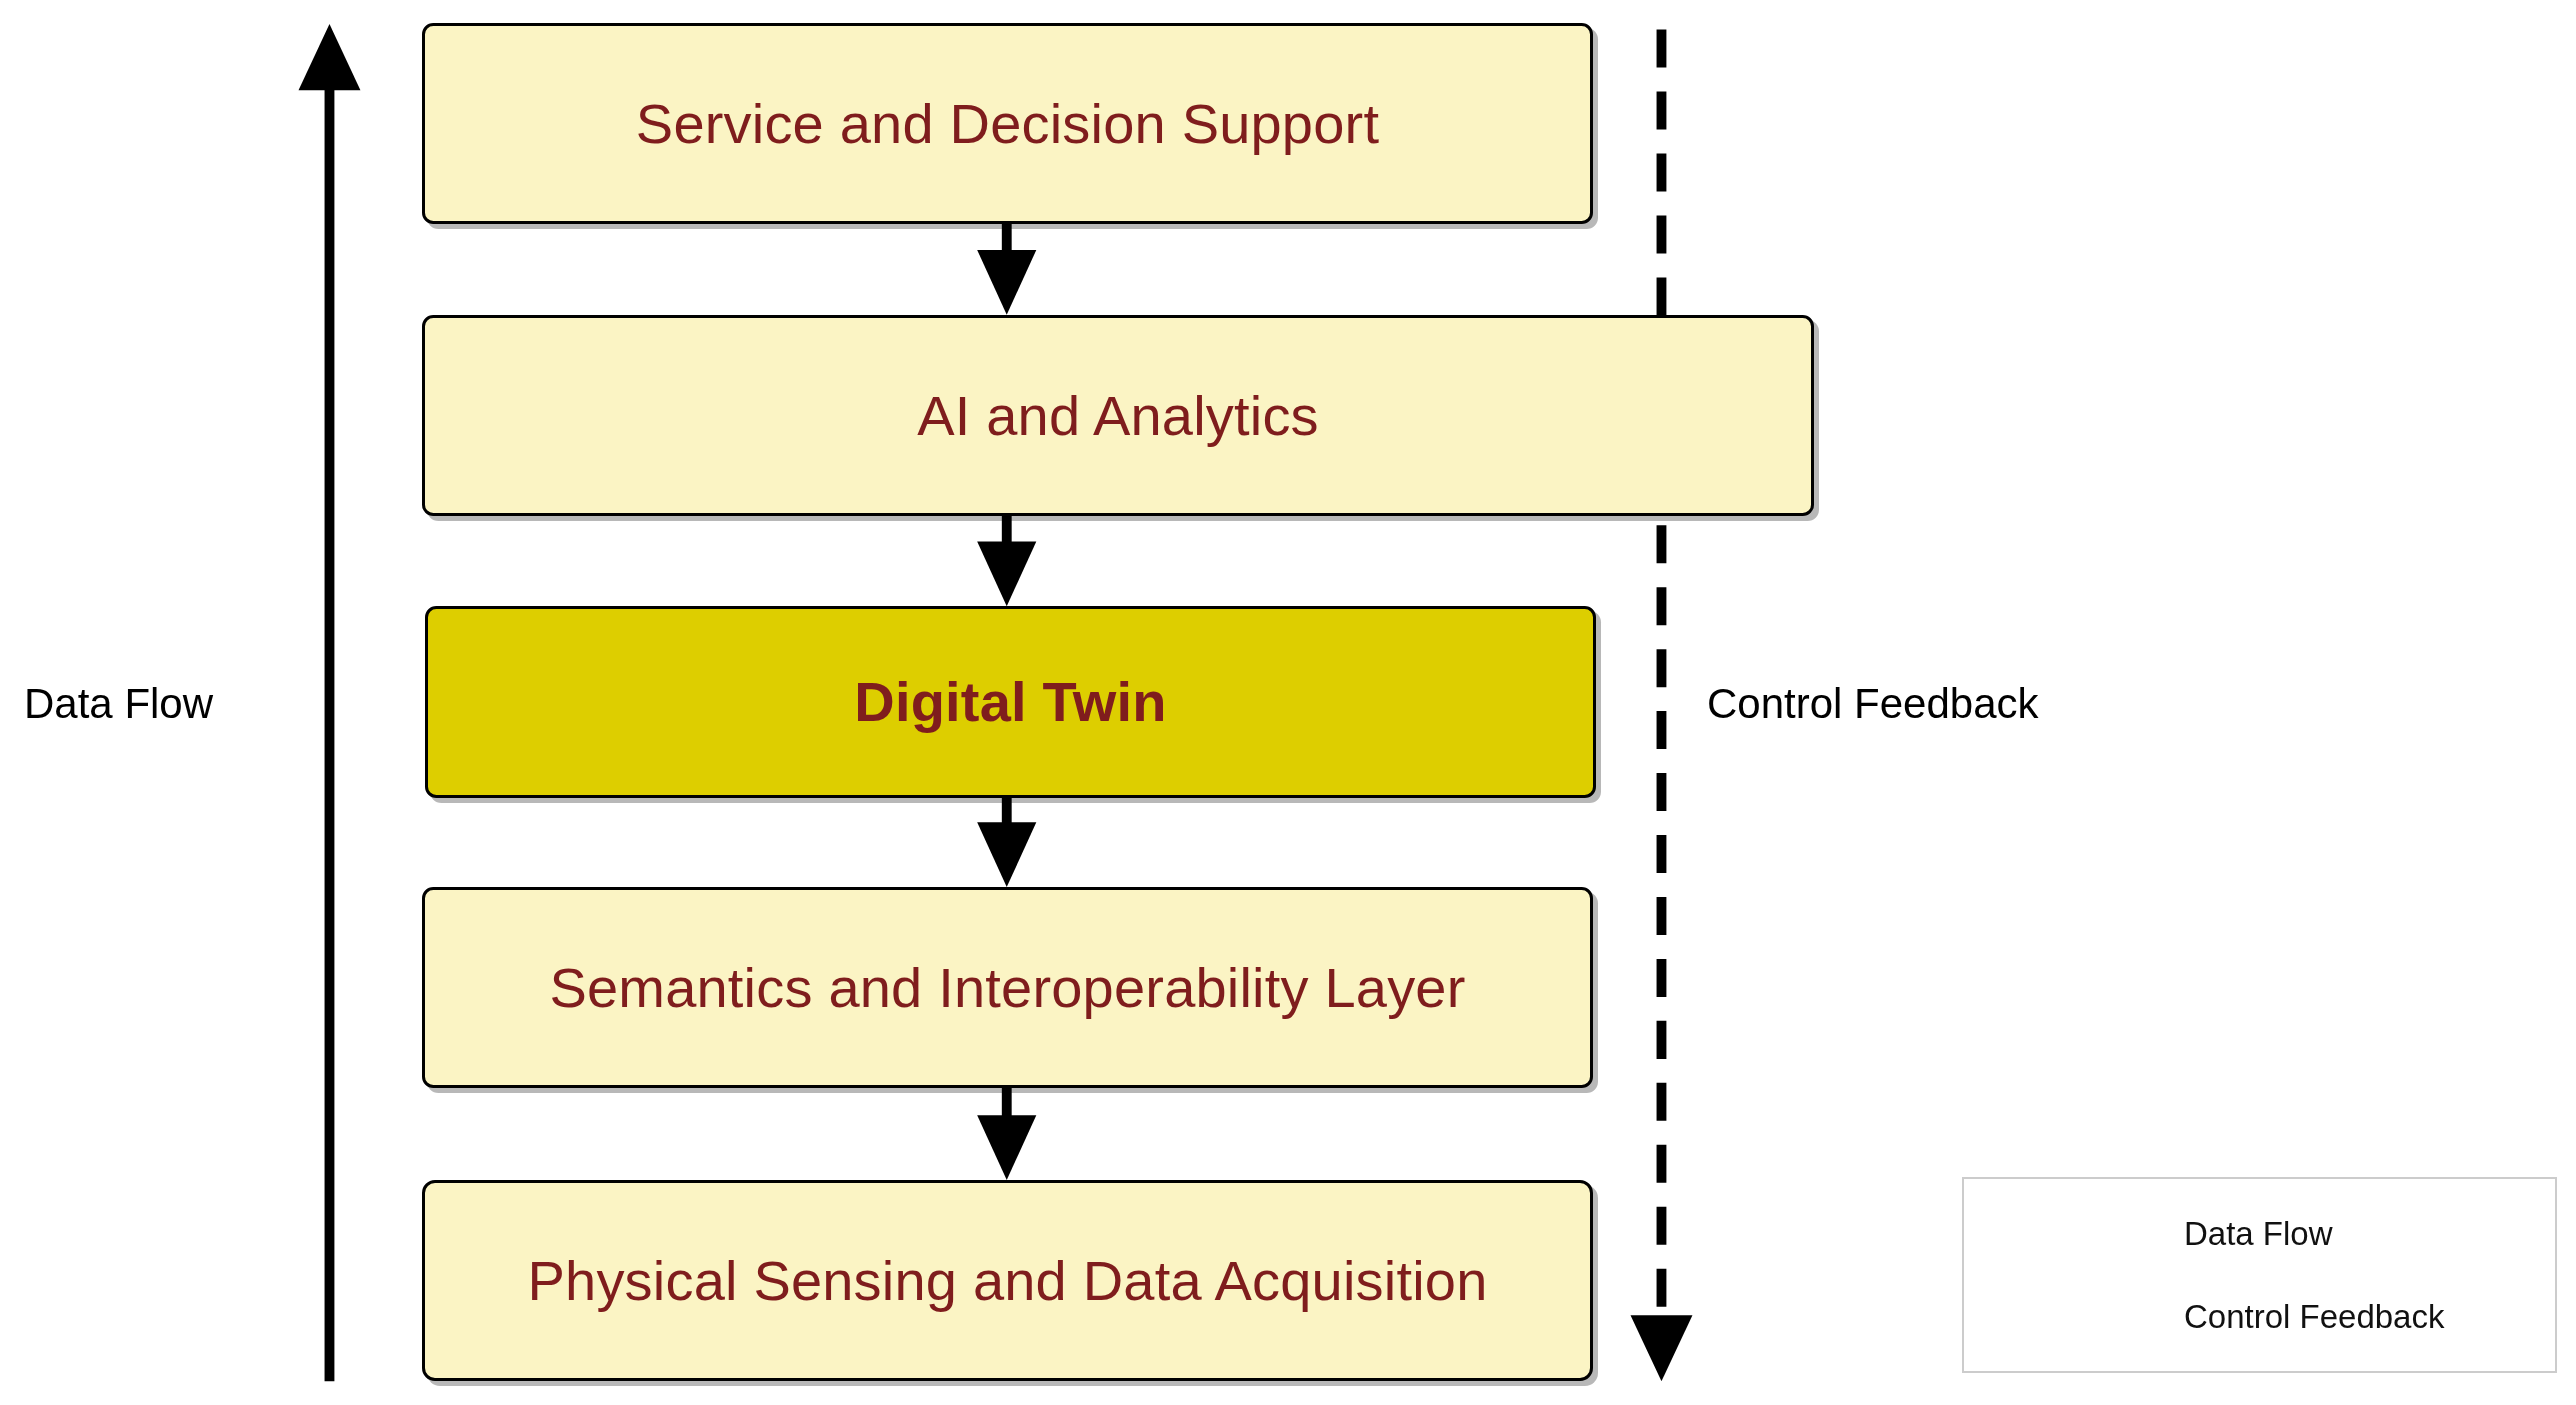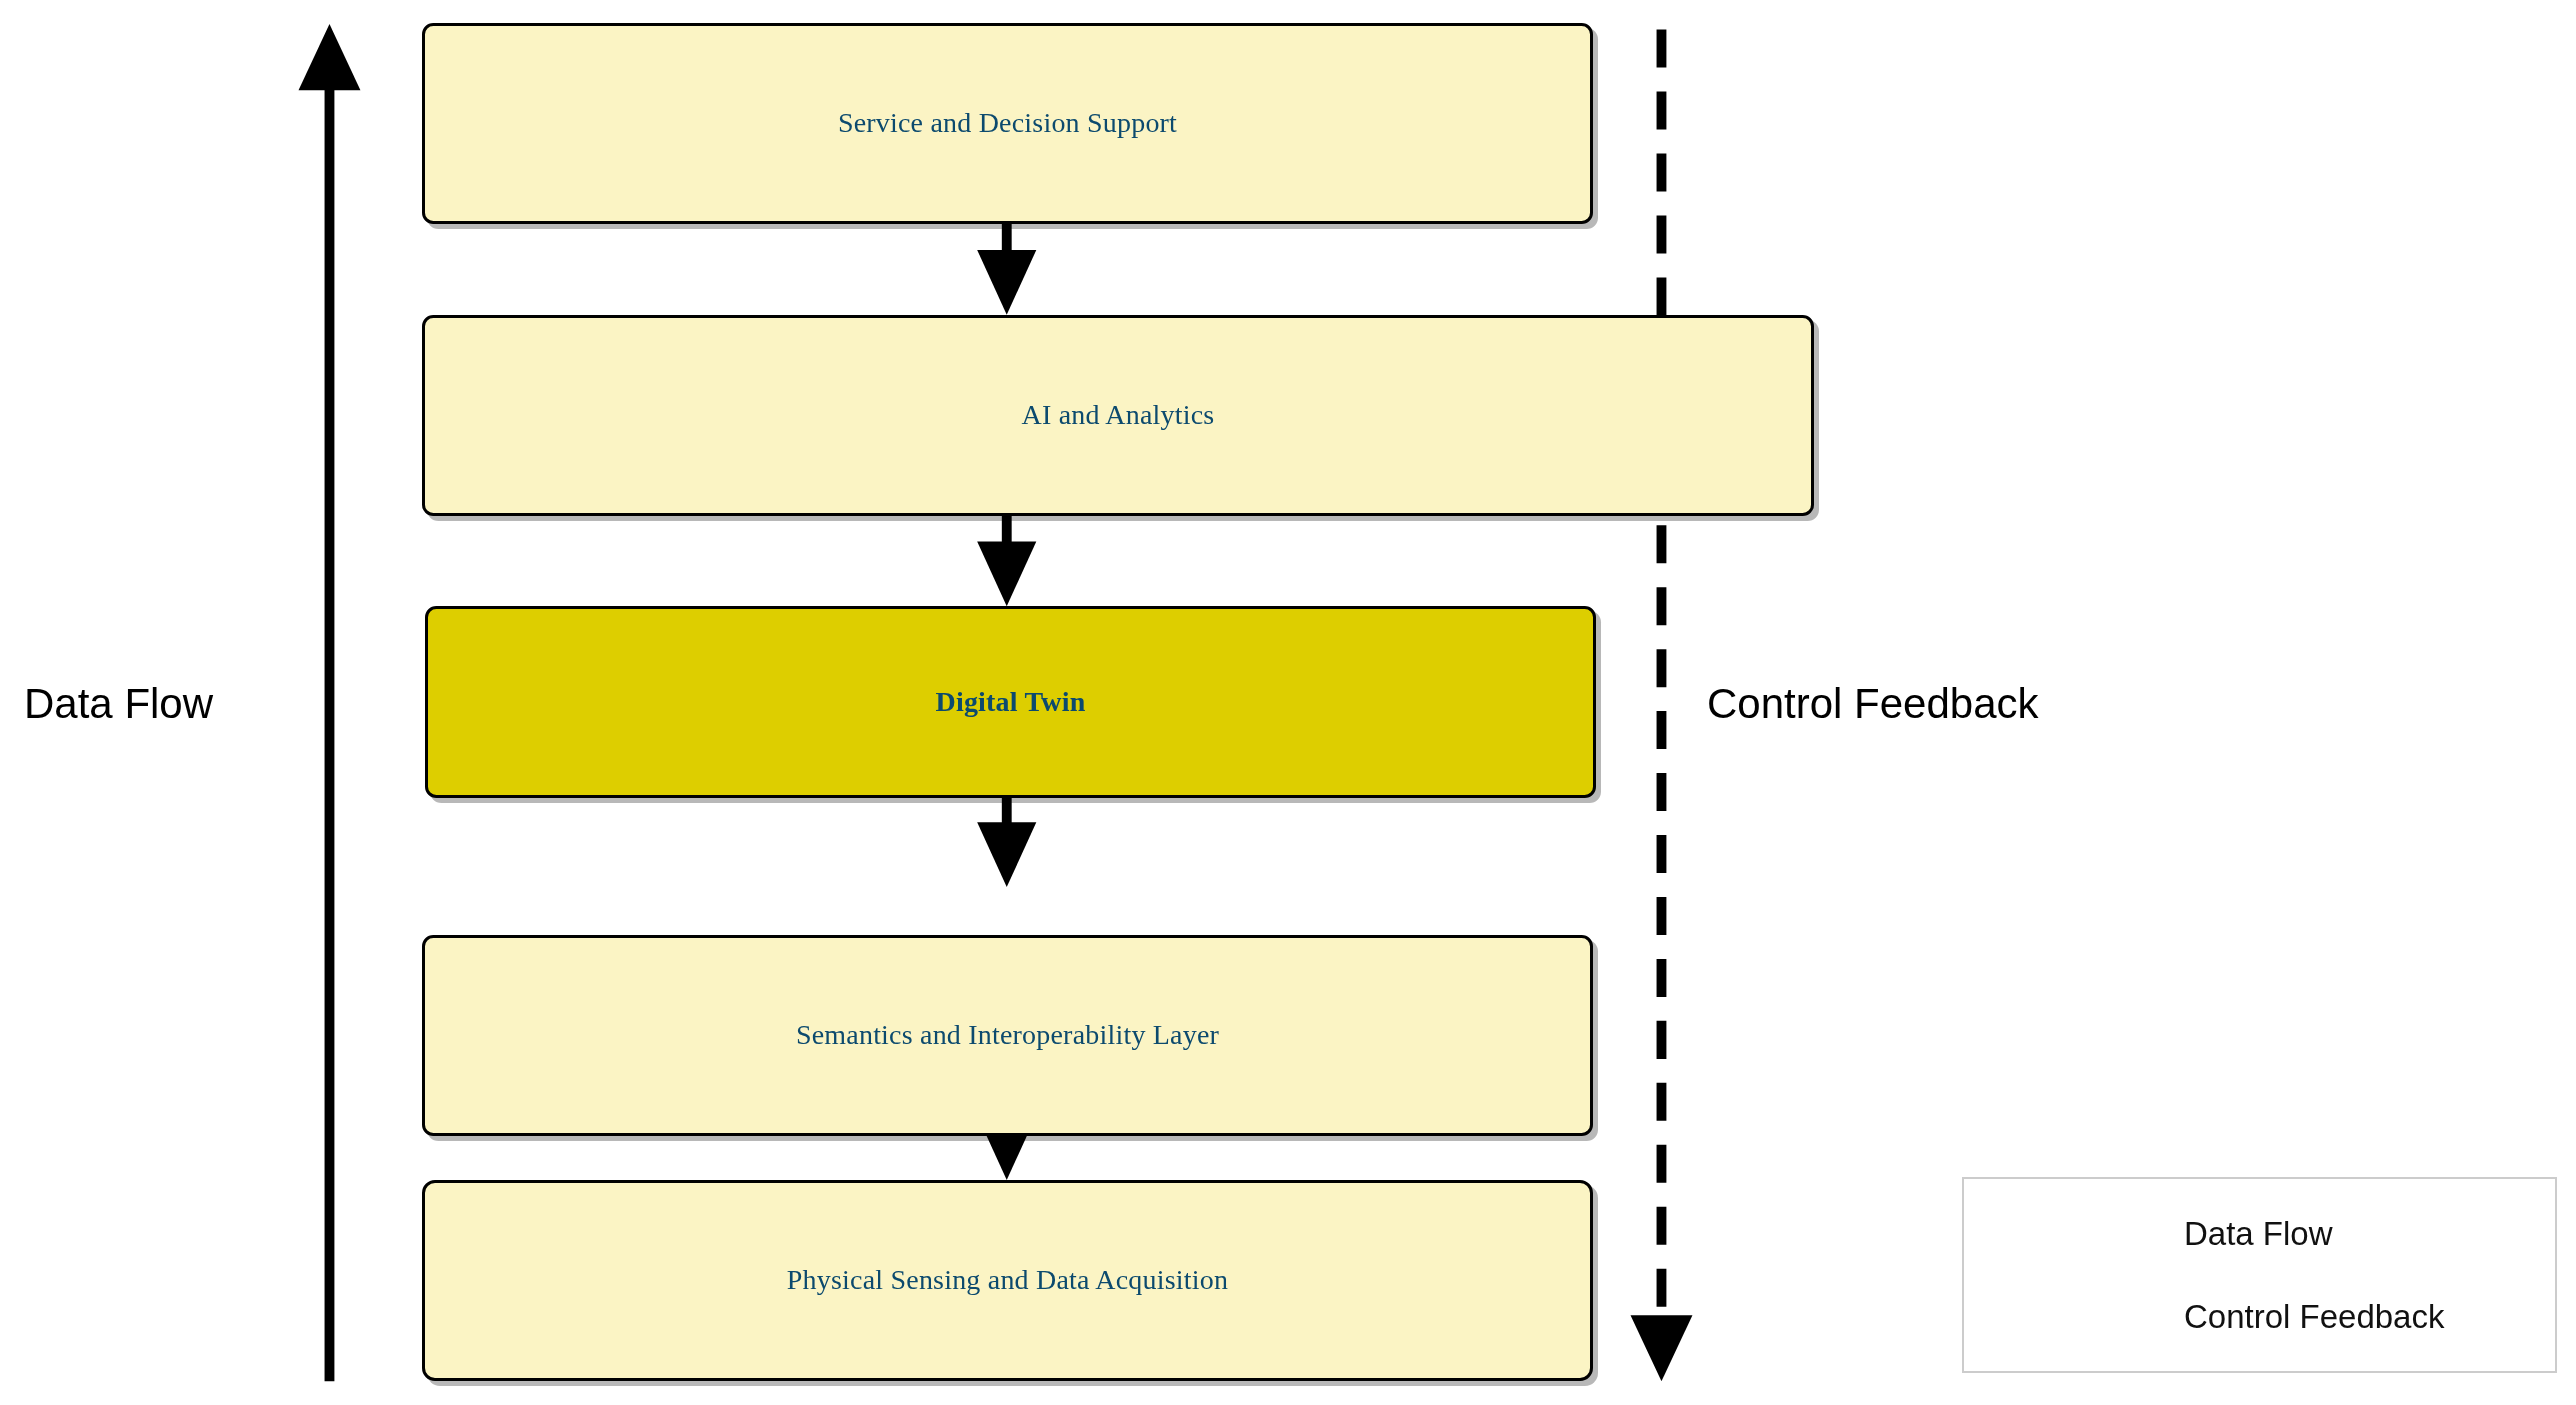--- a/index.html
+++ b/index.html
@@ -29,27 +29,26 @@
     box-sizing: border-box;
     border: 3.5px solid #000000;
     border-radius: 11.3px;
     background: #FBF4C4;
     display: flex;
     align-items: center;
     justify-content: center;
     box-shadow: 5px 5px 0 rgba(0,0,0,0.28);
   }
   .layer-box .layer-label {
-    font-size: 28px;
-    color: #0c4a6e;
+    font-size: 56px;
+    color: #7f1d1d;
     letter-spacing: 0.2px;
     line-height: 1.1;
     text-align: center;
     white-space: nowrap;
-    font-family: Liberation Serif, serif;
   }
   .layer-box.highlight {
     background: #DDCE00;
   }
   .layer-box.highlight .layer-label {
     font-weight: bold;
     text-align: center;
   }
   .side-label {
     position: absolute;
@@ -126,21 +125,21 @@
   </div>
 
   <div class="layer-box" style="left:422px; top:315px; width:1392px; height:201px;">
     <span class="layer-label">AI and Analytics</span>
   </div>
 
   <div class="layer-box highlight" style="left:425px; top:606px; width:1171px; height:192px;">
     <span class="layer-label">Digital Twin</span>
   </div>
 
-  <div class="layer-box" style="left:422px; top:887px; width:1171px; height:201px;margin-top:48px;">
+  <div class="layer-box" style="left:422px; top:887px; width:1171px; height:201px;">
     <span class="layer-label">Semantics and Interoperability Layer</span>
   </div>
 
   <div class="layer-box" style="left:422px; top:1180px; width:1171px; height:201px;border-radius:13px;">
     <span class="layer-label">Physical Sensing and Data Acquisition</span>
   </div>
 
   <span class="side-label" style="left:24px; top:704px; transform:translateY(-50%);">Data Flow</span>
 
   <span class="side-label" style="left:1707px; top:704px; transform:translateY(-50%);">Control Feedback</span>

